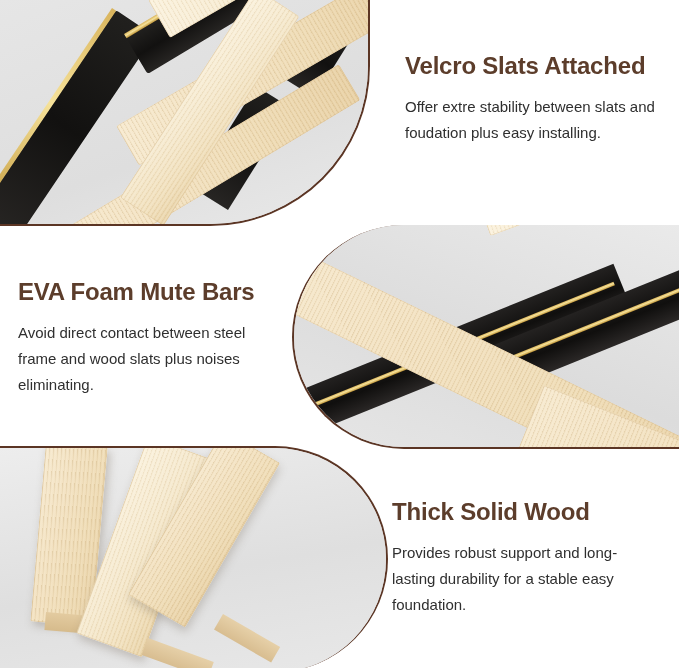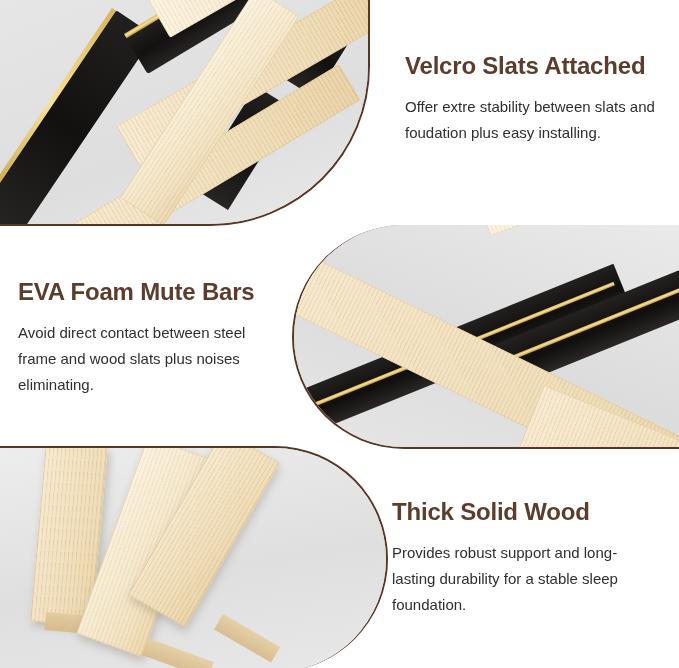--- a/index.html
+++ b/index.html
@@ -213,16 +213,16 @@
                   border-radius:2px;
                   box-shadow: 3px 4px 9px rgba(120,110,95,.3), inset 0 0 0 1px rgba(205,175,125,.4);"></div>
       <div style="position:absolute; left:225px; top:166px; width:66px; height:18px;
                   transform:rotate(30deg); transform-origin:top left;
                   background:linear-gradient(180deg,#e6d0a8,#d8bd90);"></div>
     </div>
   </div>
 
   <div class="text-block" id="text-wood">
     <div class="feat-title">Thick Solid Wood</div>
-    <div class="feat-desc">Provides robust support and long-lasting durability for a stable sleep foundation.</div>
+    <div class="feat-desc">Provides robust support and long-lasting durability for a stable easy foundation.</div>
   </div>
 
 </div>
 
 </body></html>

